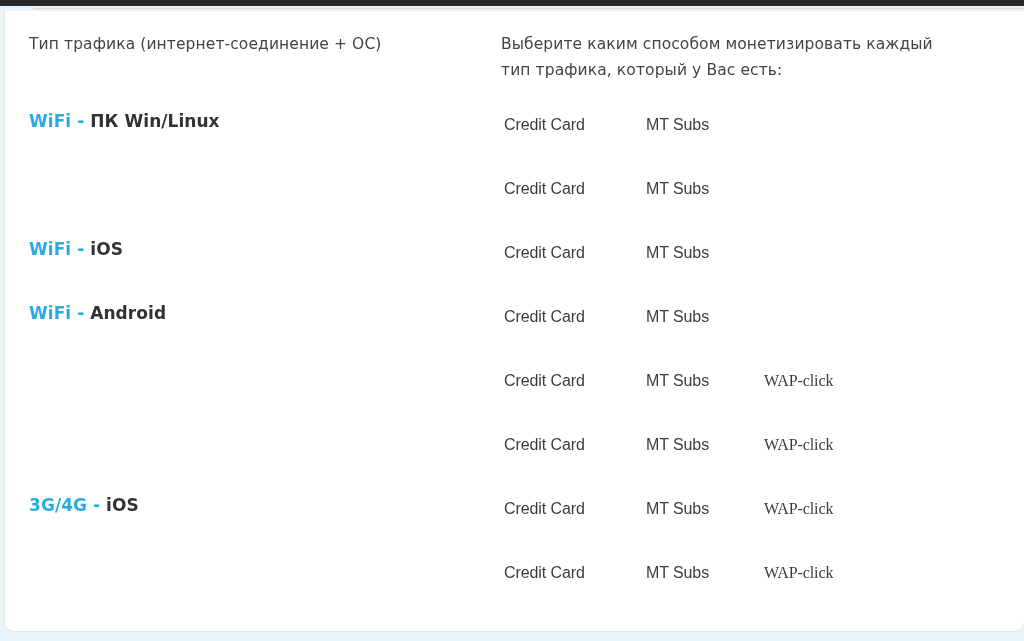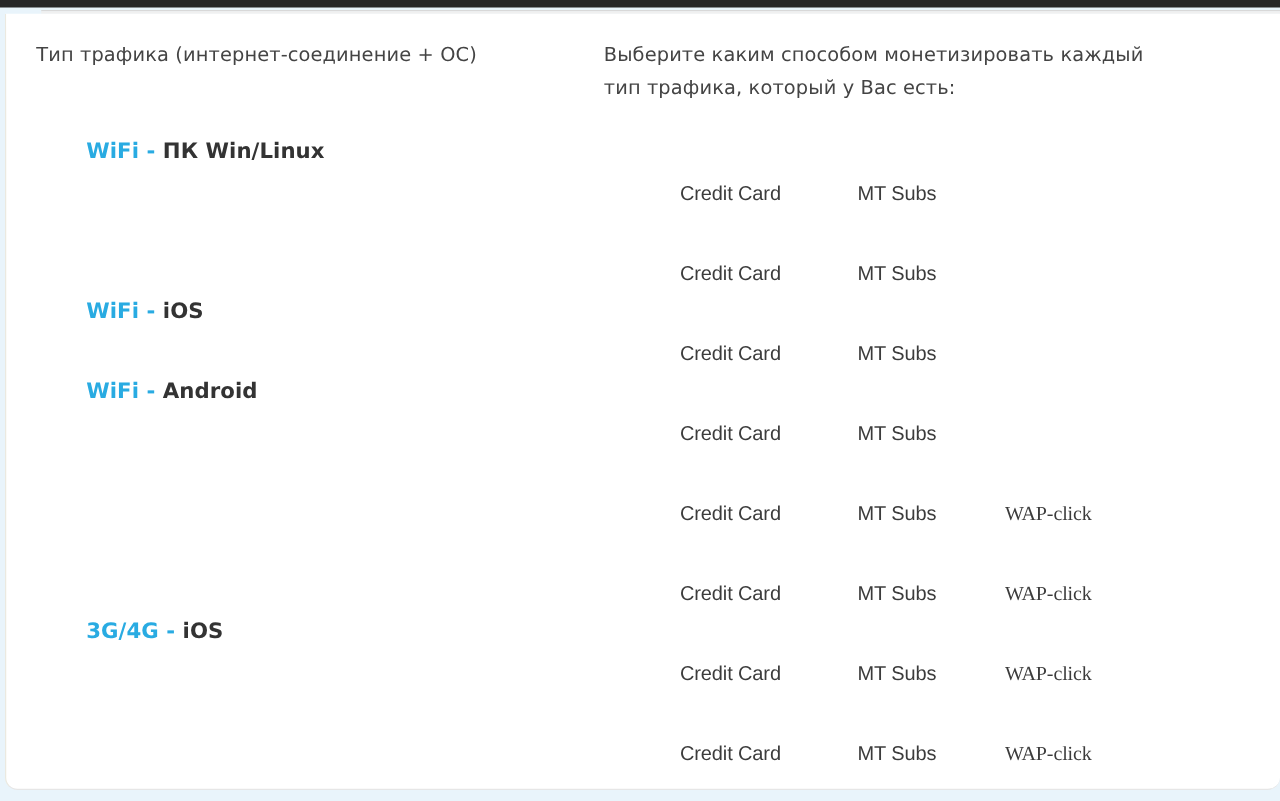--- a/index.html
+++ b/index.html
@@ -74,32 +74,31 @@
     color: #444444;
     line-height: 26px;
     letter-spacing: 0.1px;
   }
   .col-head.left {
     left: 24px;
     top: 20px;
     width: 430px;
   }
   .col-head.right {
-    left: 478px;
+    left: 496px;
     top: 20px;
     width: 440px;
   }
 
   
   .rows {
     position: absolute;
     left: 0;
     top: 92px;
     width: 905px;
-    padding-left: 40px;
   }
   .row {
     position: relative;
     height: 64px;
   }
 
   .traffic-label {
     position: absolute;
     left: 24px;
     top: 8px;
@@ -129,21 +128,20 @@
     height: 24px;
   }
   .opt {
     position: absolute;
     font-family: "Liberation Sans", sans-serif;
     font-size: 16px;
     font-weight: 400;
     color: #3c3c3c;
     white-space: nowrap;
     letter-spacing: -0.1px;
-    margin-top: 31px;
   }
   .opt.c0 { left: 499px; }
   .opt.c1 { left: 641px; text-align: center; }
   .opt.c2 { left: 759px; font-family: Liberation Serif, serif; }
 </style>
 </head>
 <body>
 
 <div class="topbar"></div>
 <div class="hairline"></div>

